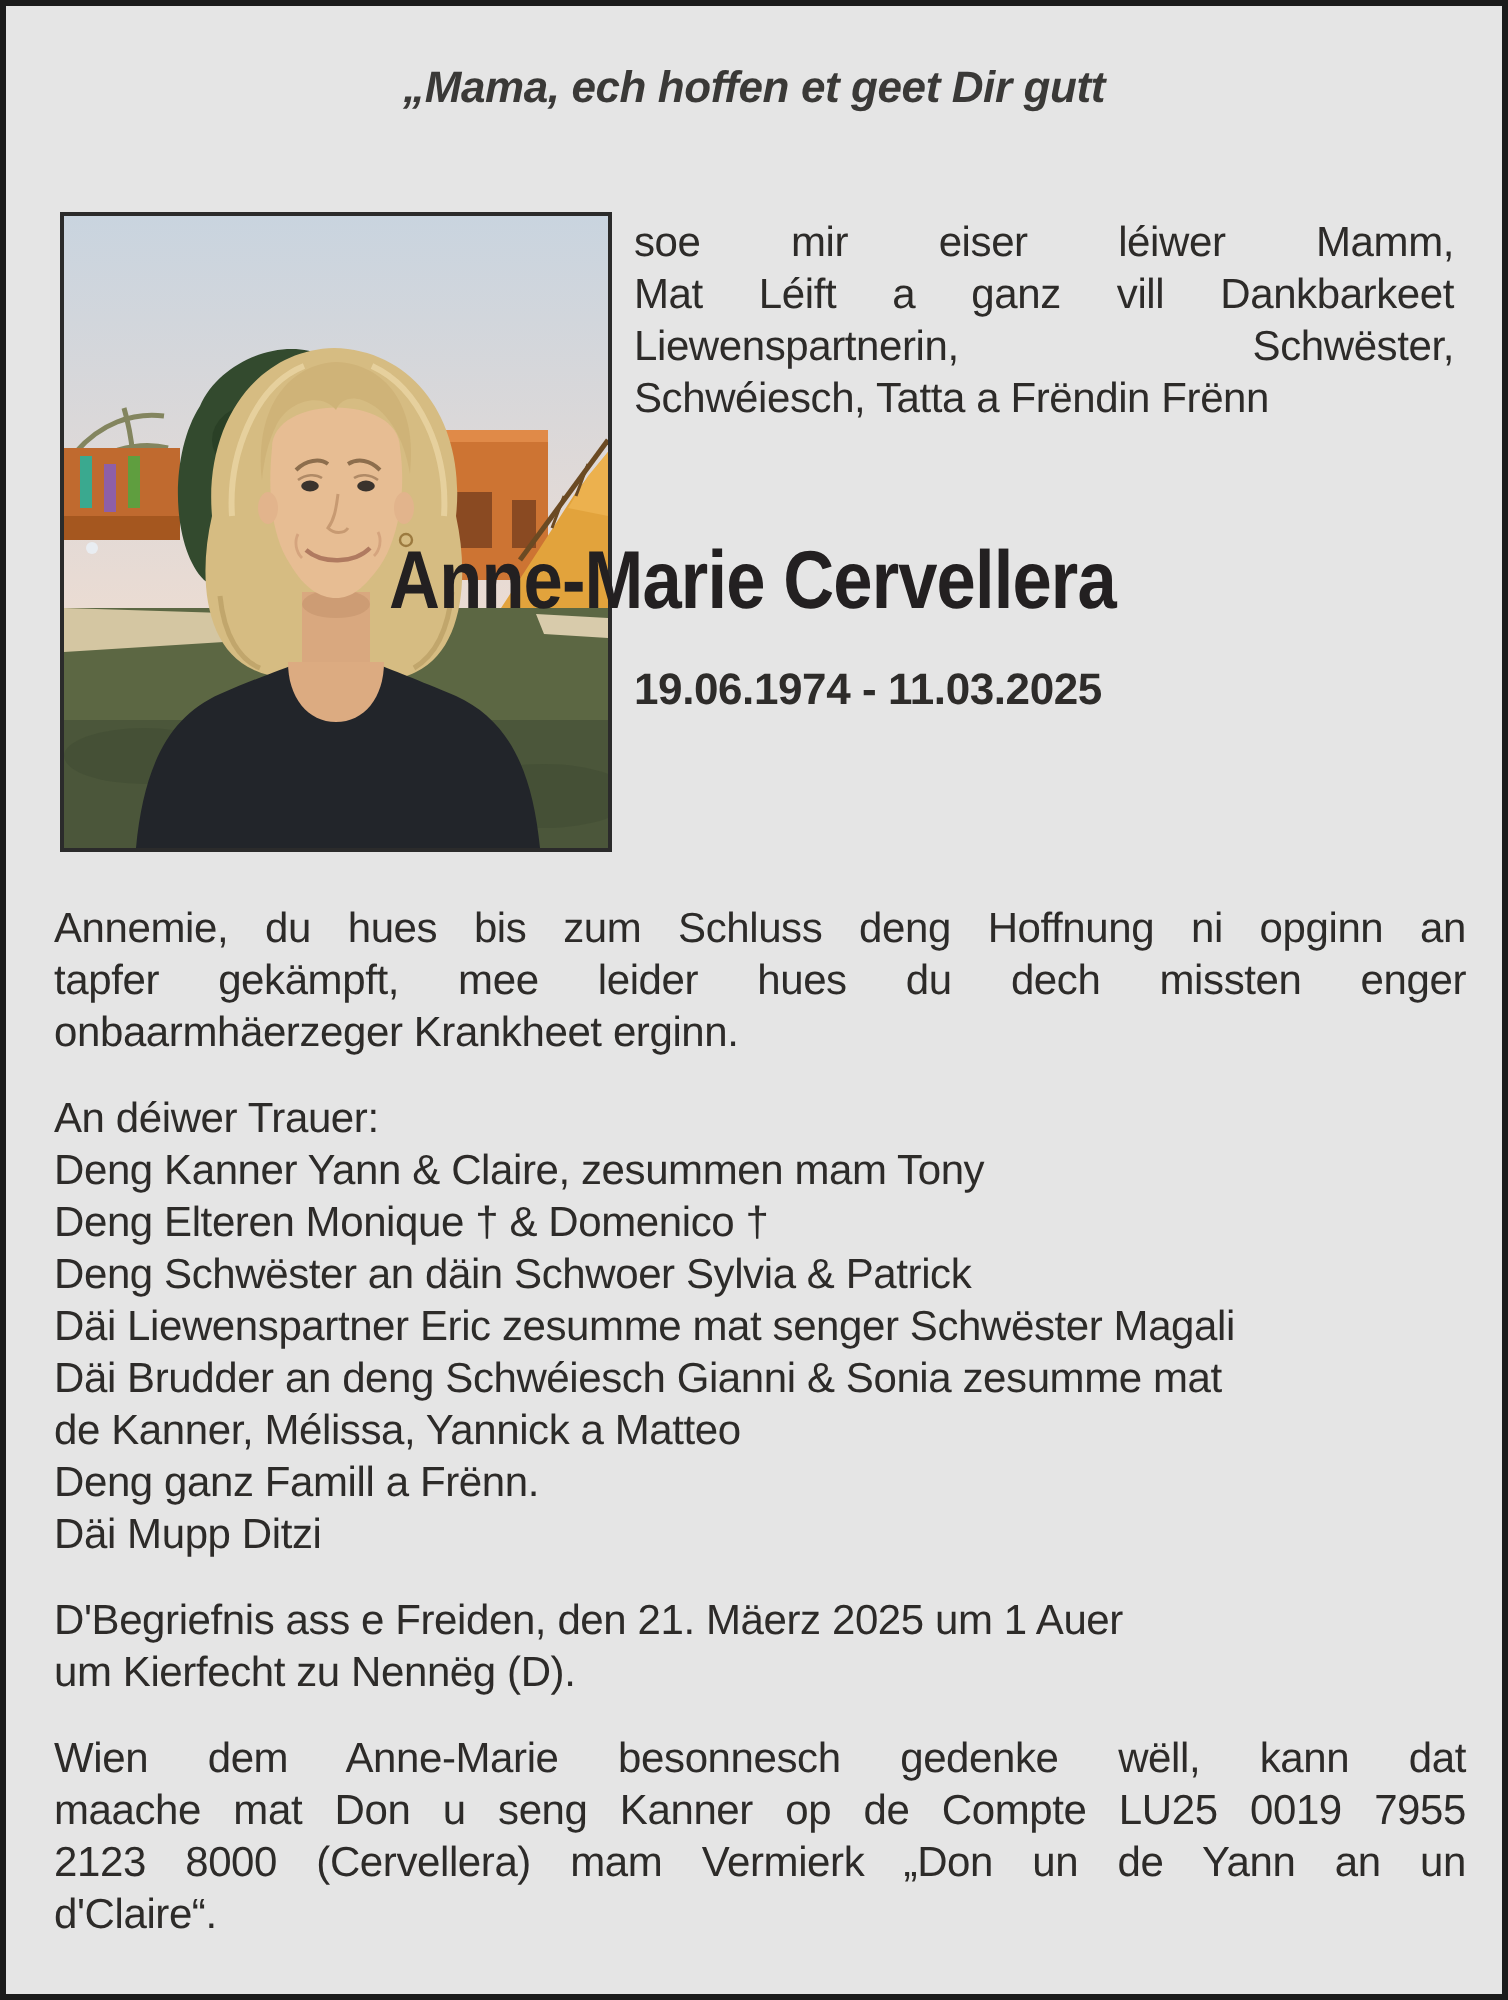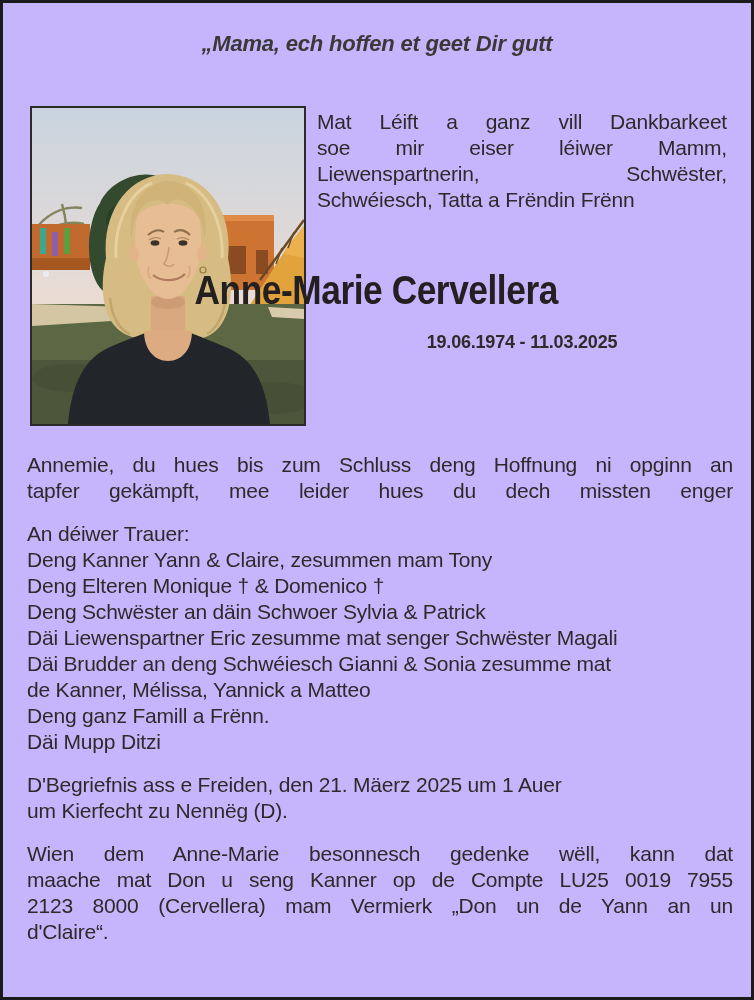--- a/index.html
+++ b/index.html
@@ -1,20 +1,20 @@
 <!DOCTYPE html>
 <html><head>
 <meta charset="utf-8">
 <style>
   html,body{margin:0;padding:0;background:#ffffff;}
   .page{
     position:relative;
     width:754px;height:1000px;
     box-sizing:border-box;
-    background:#c4b5fd;
+    background:#e5e5e5;
     border:3px solid #1b1b1b;
     font-family:"Liberation Sans","DejaVu Sans",sans-serif;
     color:#2d2b29;
     overflow:hidden;
     letter-spacing:-0.2px;
   }
   .quote{
     position:absolute;top:27px;left:0;right:0;
     text-align:center;
     font-style:italic;font-weight:600;
@@ -39,22 +39,21 @@
     text-align:center;
     font-size:41px;font-weight:bold;
     color:#232021;
     transform:scaleX(0.86);
     transform-origin:350px center;
     white-space:nowrap;
     letter-spacing:-0.5px;
   }
   .dates{
     position:absolute;left:314px;top:329px;width:410px;
-    text-align:center;
-    font-size:18px;font-weight:600;
+    font-size:22px;font-weight:600;
     color:#2e2c2a;
   }
   .body{
     position:absolute;left:24px;top:449px;width:706px;
     font-size:21px;line-height:26px;
   }
   .para{margin:0 0 17px 0;}
   .para div{min-height:26px;}
 </style>
 </head>
@@ -153,34 +152,35 @@
 
         <path d="M137,139 C136,147 135,152 132,156 C135,159 140,159 142,156" stroke="#c79a72" stroke-width="1.5" fill="none"></path>
 
         <path d="M121,167 C129,174 145,174 153,166" stroke="#b07a60" stroke-width="2.2" fill="none"></path>
         <path d="M117,159 C115,163 116,168 119,171 M157,158 C159,162 158,167 155,170" stroke="#d5a47e" stroke-width="1.4" fill="none"></path>
       </g>
     </svg>
   </div>
 
   <div class="intro">
+    <div class="jl">soe mir eiser léiwer Mamm,</div>
     <div class="jl">Mat Léift a ganz vill Dankbarkeet</div>
-    <div class="jl">soe mir eiser léiwer Mamm,</div>
     <div class="jl">Liewenspartnerin, Schwëster,</div>
     <div>Schwéiesch, Tatta a Frëndin Frënn</div>
   </div>
 
   <h1 class="name">Anne-Marie Cervellera</h1>
   <div class="dates">19.06.1974 - 11.03.2025</div>
 
   <div class="body">
 
     <div class="para">
       <div class="jl">Annemie, du hues bis zum Schluss deng Hoffnung ni opginn an</div>
       <div class="jl">tapfer gekämpft, mee leider hues du dech missten enger</div>
+      <div>onbaarmhäerzeger Krankheet erginn.</div>
     </div>
 
     <div class="para">
       <div>An déiwer Trauer:</div>
       <div>Deng Kanner Yann &amp; Claire, zesummen mam Tony</div>
       <div>Deng Elteren Monique † &amp; Domenico †</div>
       <div>Deng Schwëster an däin Schwoer Sylvia &amp; Patrick</div>
       <div>Däi Liewenspartner Eric zesumme mat senger Schwëster Magali</div>
       <div>Däi Brudder an deng Schwéiesch Gianni &amp; Sonia zesumme mat</div>
       <div>de Kanner, Mélissa, Yannick a Matteo</div>

